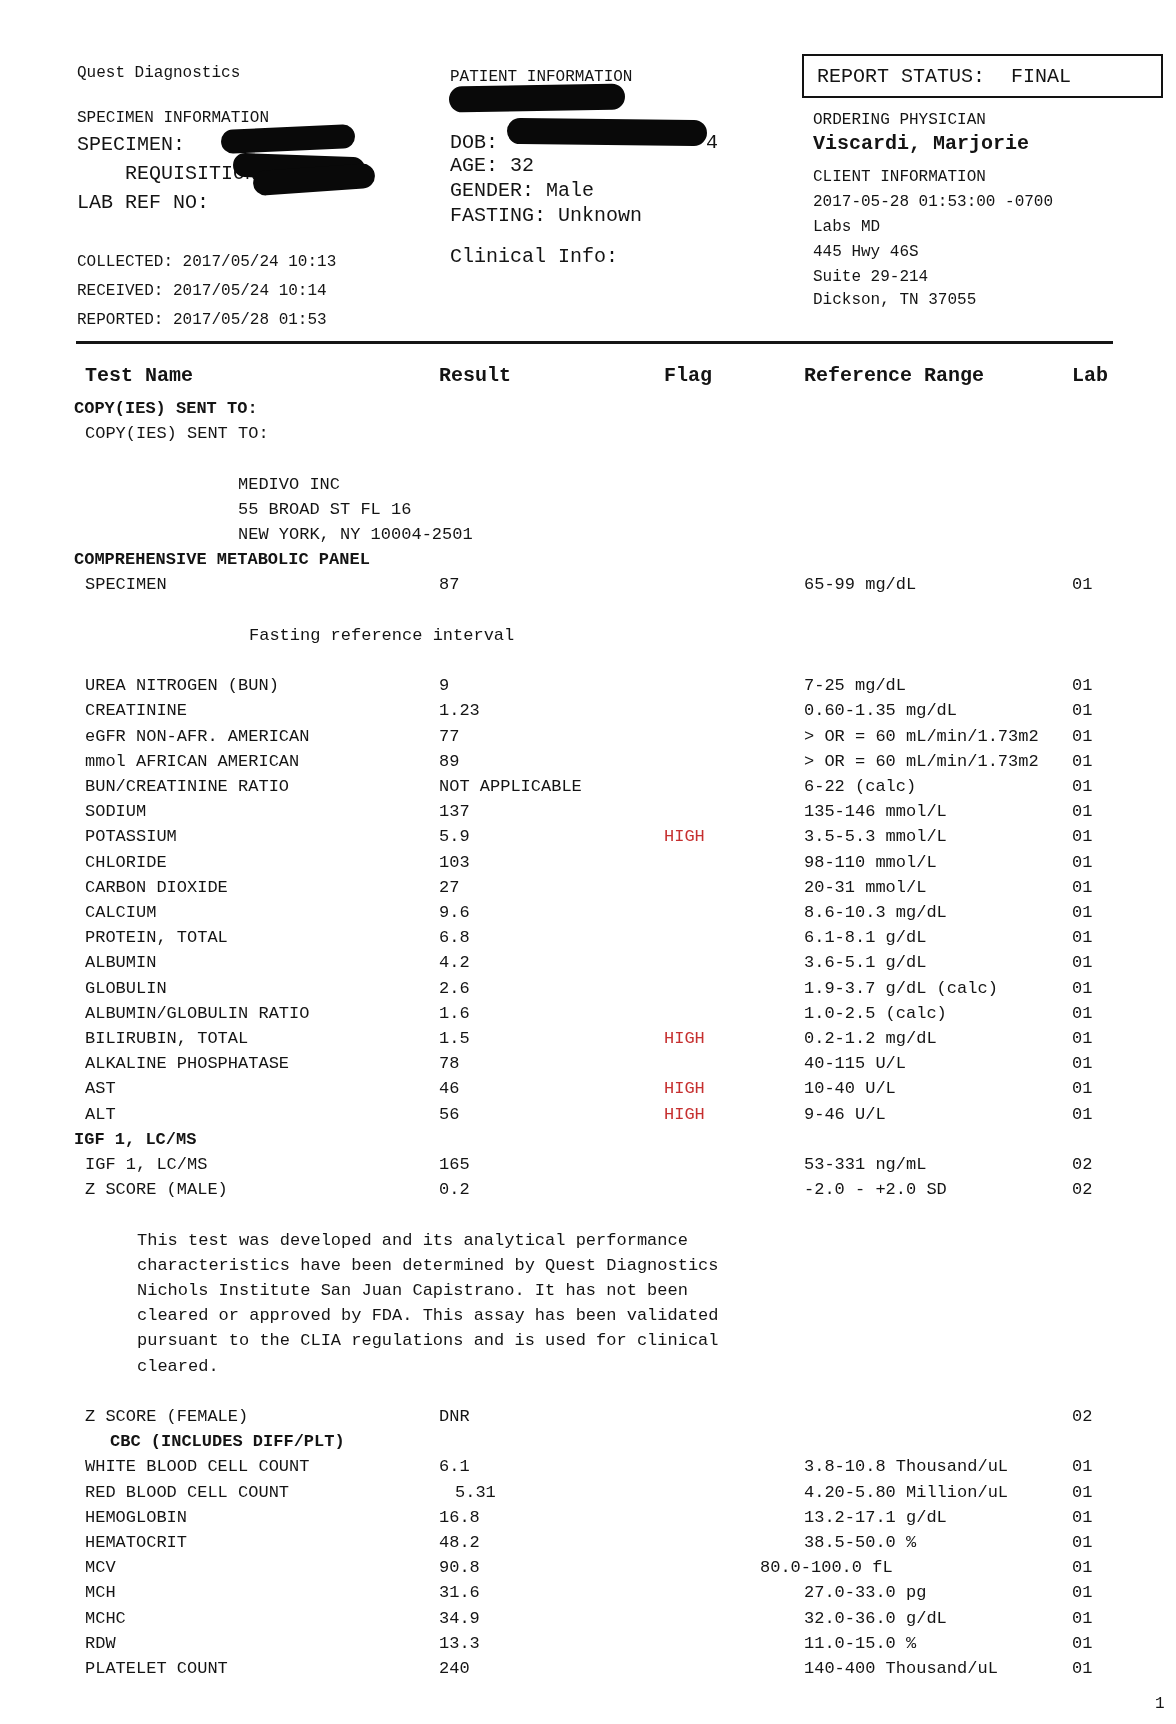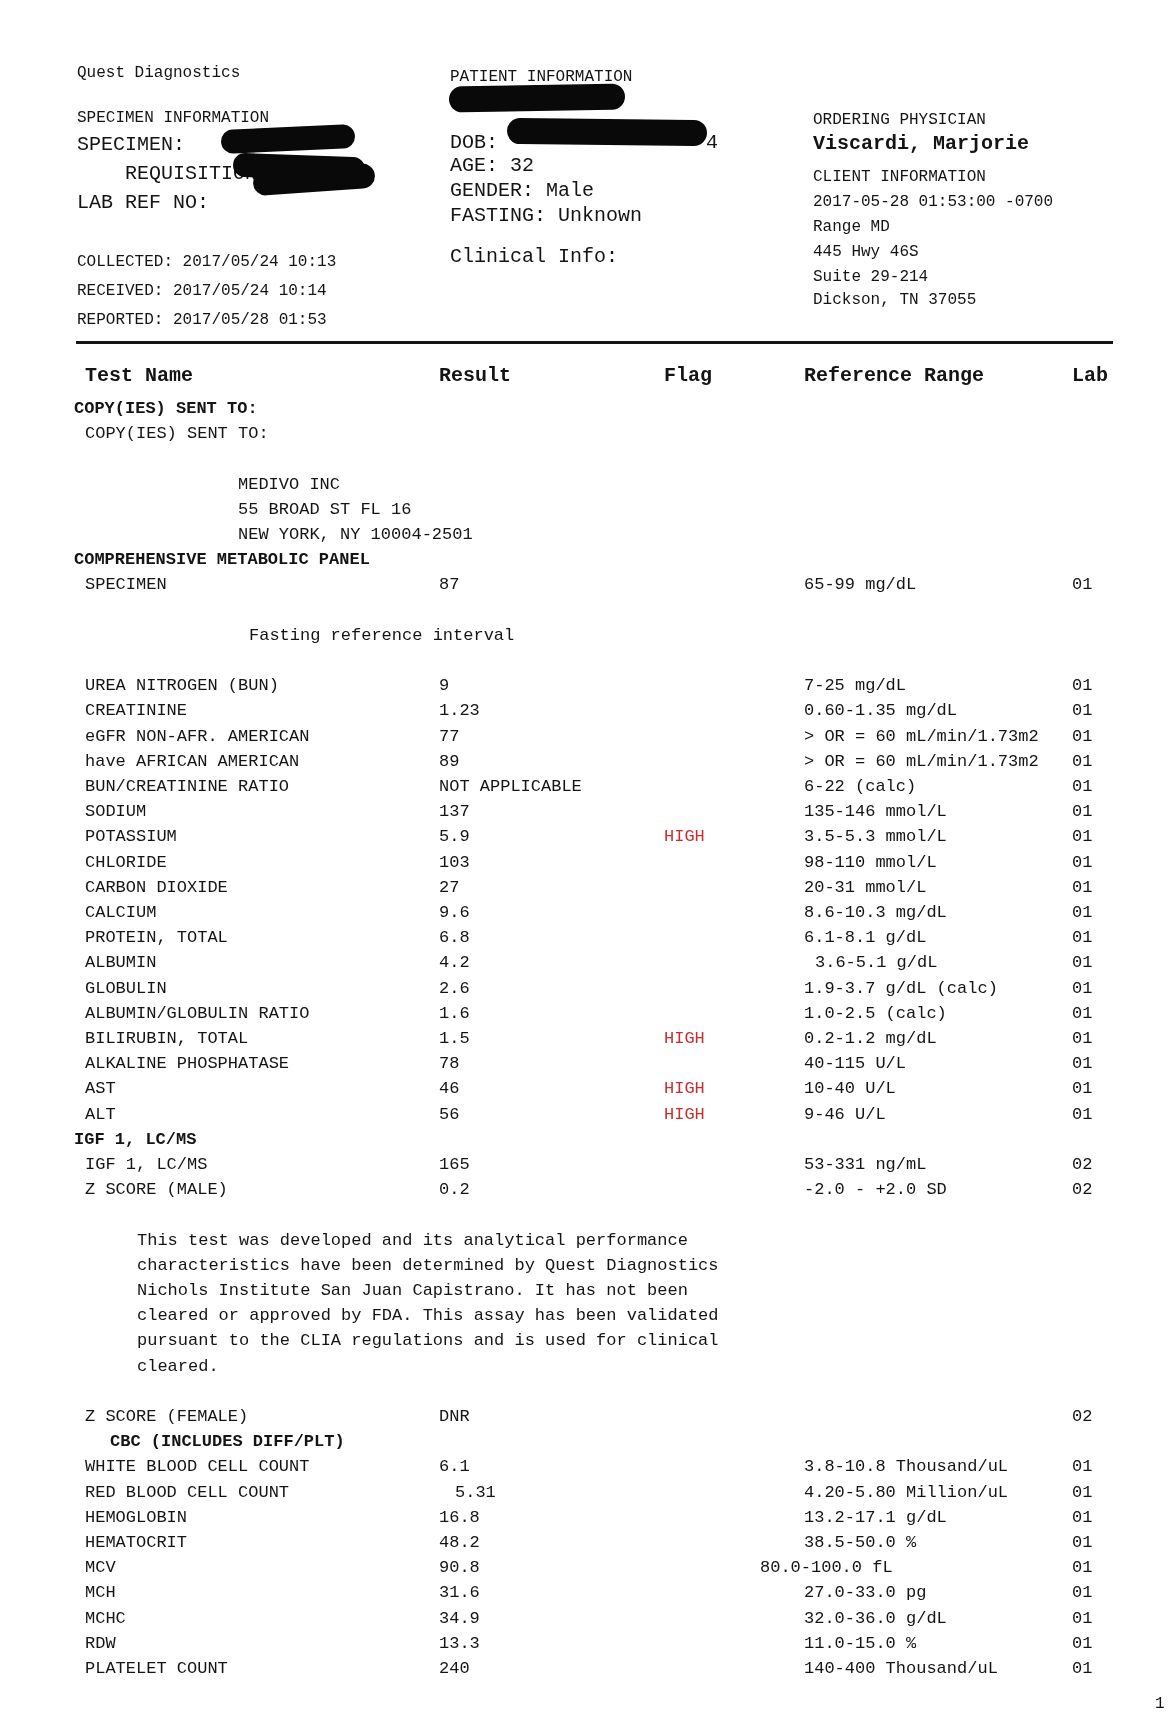--- a/index.html
+++ b/index.html
@@ -41,25 +41,29 @@
   <div class="abs t16" style="left:450px;top:68px;">PATIENT INFORMATION</div>
   <div class="bar" style="left:449px;top:85px;width:176px;height:26px;transform:rotate(-1deg);"></div>
   <div class="abs t20" style="left:450px;top:131px;">DOB:</div>
   <div class="bar" style="left:507px;top:119px;width:200px;height:26px;transform:rotate(0.6deg);"></div>
   <div class="abs t20" style="left:706px;top:131px;">4</div>
   <div class="abs t20" style="left:450px;top:154px;">AGE: 32</div>
   <div class="abs t20" style="left:450px;top:179px;">GENDER: Male</div>
   <div class="abs t20" style="left:450px;top:204px;">FASTING: Unknown</div>
   <div class="abs t20" style="left:450px;top:245px;">Clinical Info:</div>
 
+  <div class="statusbox t20">
+    <span>REPORT STATUS:</span>
+    <span class="val">FINAL</span>
+  </div>
   <div class="abs t16" style="left:813px;top:111px;">ORDERING PHYSICIAN</div>
   <div class="abs t20 b" style="left:813px;top:132px;">Viscardi, Marjorie</div>
   <div class="abs t16" style="left:813px;top:168px;">CLIENT INFORMATION</div>
   <div class="abs t16" style="left:813px;top:193px;">2017-05-28 01:53:00 -0700</div>
-  <div class="abs t16" style="left:813px;top:218px;">Range MD</div>
+  <div class="abs t16" style="left:813px;top:218px;">Labs MD</div>
   <div class="abs t16" style="left:813px;top:243px;">445 Hwy 46S</div>
   <div class="abs t16" style="left:813px;top:268px;">Suite 29-214</div>
   <div class="abs t16" style="left:813px;top:291px;">Dickson, TN 37055</div>
 
   <div class="rule"></div>
   <div class="abs t20 b" style="left:85px;top:364px;">Test Name</div>
   <div class="abs t20 b" style="left:439px;top:364px;">Result</div>
   <div class="abs t20 b" style="left:664px;top:364px;">Flag</div>
   <div class="abs t20 b" style="left:804px;top:364px;">Reference Range</div>
   <div class="abs t20 b" style="left:1072px;top:364px;">Lab</div>
@@ -104,21 +108,21 @@
         <span style="left: 804px;">0.60-1.35 mg/dL</span>
         <span style="left: 1072px;">01</span>
       </div>
       <div class="rline" style="top: 728px;">
         <span style="left: 85px;">eGFR NON-AFR. AMERICAN</span>
         <span style="left: 439px;">77</span>
         <span style="left: 804px;">&gt; OR = 60 mL/min/1.73m2</span>
         <span style="left: 1072px;">01</span>
       </div>
       <div class="rline" style="top: 753px;">
-        <span style="left: 85px;">have AFRICAN AMERICAN</span>
+        <span style="left: 85px;">mmol AFRICAN AMERICAN</span>
         <span style="left: 439px;">89</span>
         <span style="left: 804px;">&gt; OR = 60 mL/min/1.73m2</span>
         <span style="left: 1072px;">01</span>
       </div>
       <div class="rline" style="top: 778px;">
         <span style="left: 85px;">BUN/CREATININE RATIO</span>
         <span style="left: 439px;">NOT APPLICABLE</span>
         <span style="left: 804px;">6-22 (calc)</span>
         <span style="left: 1072px;">01</span>
       </div>
@@ -155,21 +159,21 @@
       </div>
       <div class="rline" style="top: 929px;">
         <span style="left: 85px;">PROTEIN, TOTAL</span>
         <span style="left: 439px;">6.8</span>
         <span style="left: 804px;">6.1-8.1 g/dL</span>
         <span style="left: 1072px;">01</span>
       </div>
       <div class="rline" style="top: 954px;">
         <span style="left: 85px;">ALBUMIN</span>
         <span style="left: 439px;">4.2</span>
-        <span style="left: 804px; margin-left: 11px;">3.6-5.1 g/dL</span>
+        <span style="left: 804px;">3.6-5.1 g/dL</span>
         <span style="left: 1072px;">01</span>
       </div>
       <div class="rline" style="top: 980px;">
         <span style="left: 85px;">GLOBULIN</span>
         <span style="left: 439px;">2.6</span>
         <span style="left: 804px;">1.9-3.7 g/dL (calc)</span>
         <span style="left: 1072px;">01</span>
       </div>
       <div class="rline" style="top: 1005px;">
         <span style="left: 85px;">ALBUMIN/GLOBULIN RATIO</span>

